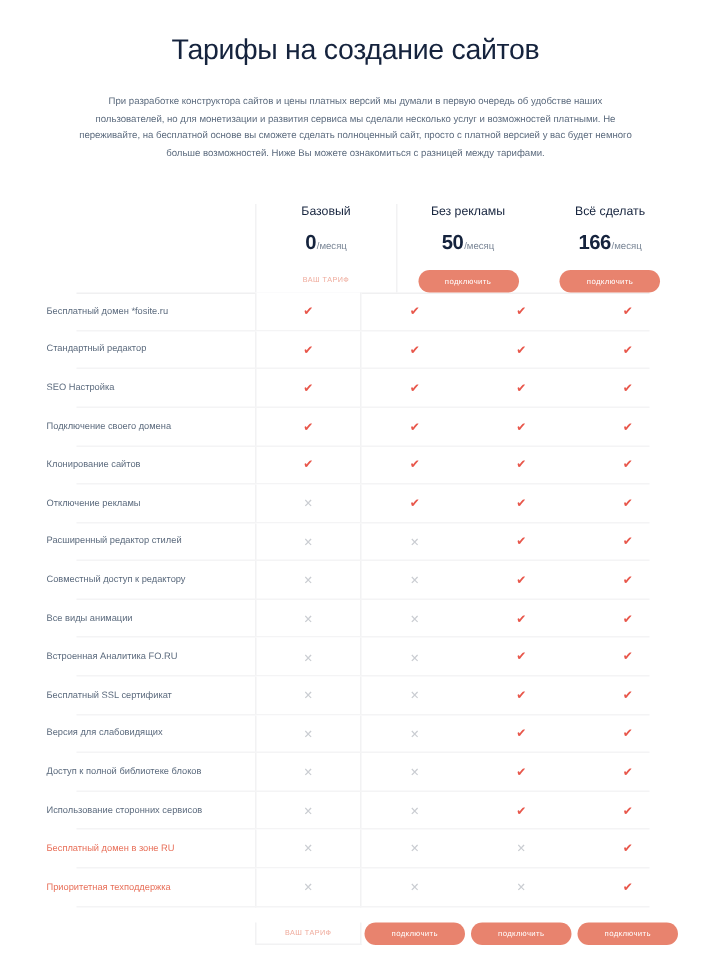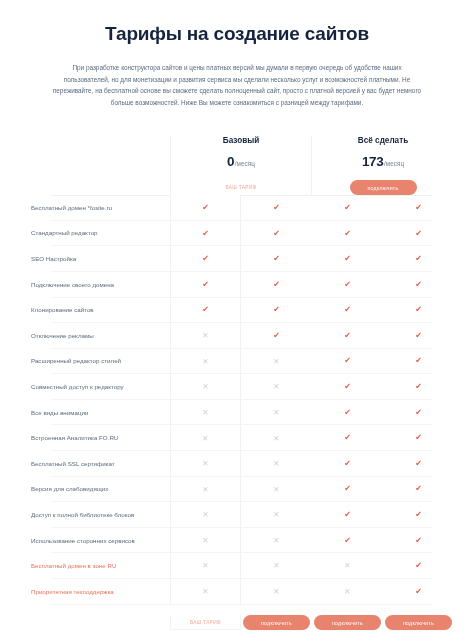--- a/index.html
+++ b/index.html
@@ -26,21 +26,21 @@
   }
 
   
   .header {
     padding: 22px 26px 0 26px;
     text-align: center;
   }
 
   .page-title {
     font-size: 19px;
-    font-weight: bold;
+    font-weight: normal;
     color: #15233d;
     letter-spacing: -0.2px;
     line-height: 1.25;
   }
 
   .intro {
     margin: 16px auto 0 auto;
     max-width: 372px;
     font-size: 6.4px;
     line-height: 1.85;
@@ -91,21 +91,21 @@
 
   
   .plans-header {
     display: flex;
     align-items: flex-end;
     height: 72px;
   }
 
   .plan-name {
     font-size: 8.2px;
-    font-weight: bold;
+    font-weight: normal;
     color: #15233d;
     margin-bottom: 9px;
     position: relative;
     z-index: 2;
     white-space: nowrap;
     text-align: center;
   }
 
   .plan-price {
     position: relative;
@@ -237,23 +237,31 @@
           <div class="col-plan">
             <div class="plan-card-bg"></div>
             <div class="plan-name">Базовый</div>
             <div class="plan-price">
               <span class="price-amount">0</span>
               <span class="price-period">/месяц</span>
             </div>
             <div class="your-plan">ВАШ ТАРИФ</div>
           </div>
           <div class="col-plan">
+            <div class="plan-name">Без рекламы</div>
+            <div class="plan-price">
+              <span class="price-amount">50</span>
+              <span class="price-period">/месяц</span>
+            </div>
+            <button class="cta">подключить</button>
+          </div>
+          <div class="col-plan">
             <div class="plan-name">Всё сделать</div>
             <div class="plan-price">
-              <span class="price-amount">173</span>
+              <span class="price-amount">166</span>
               <span class="price-period">/месяц</span>
             </div>
             <button class="cta">подключить</button>
           </div>
         </div>
     </div>
 
     <div class="features">
       <div class="features-top-line"></div>
       <div id="feature-list">

